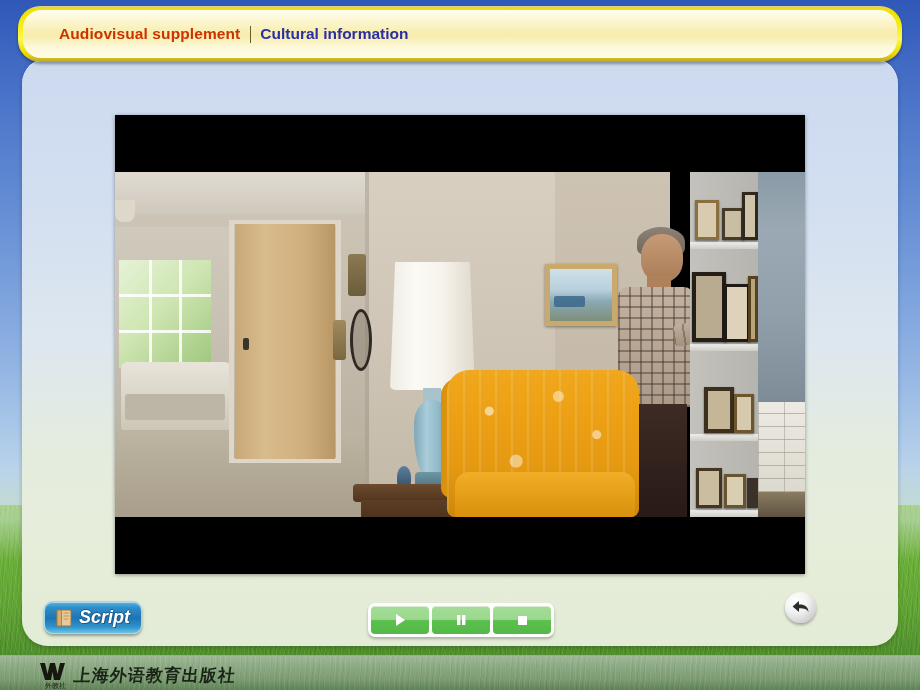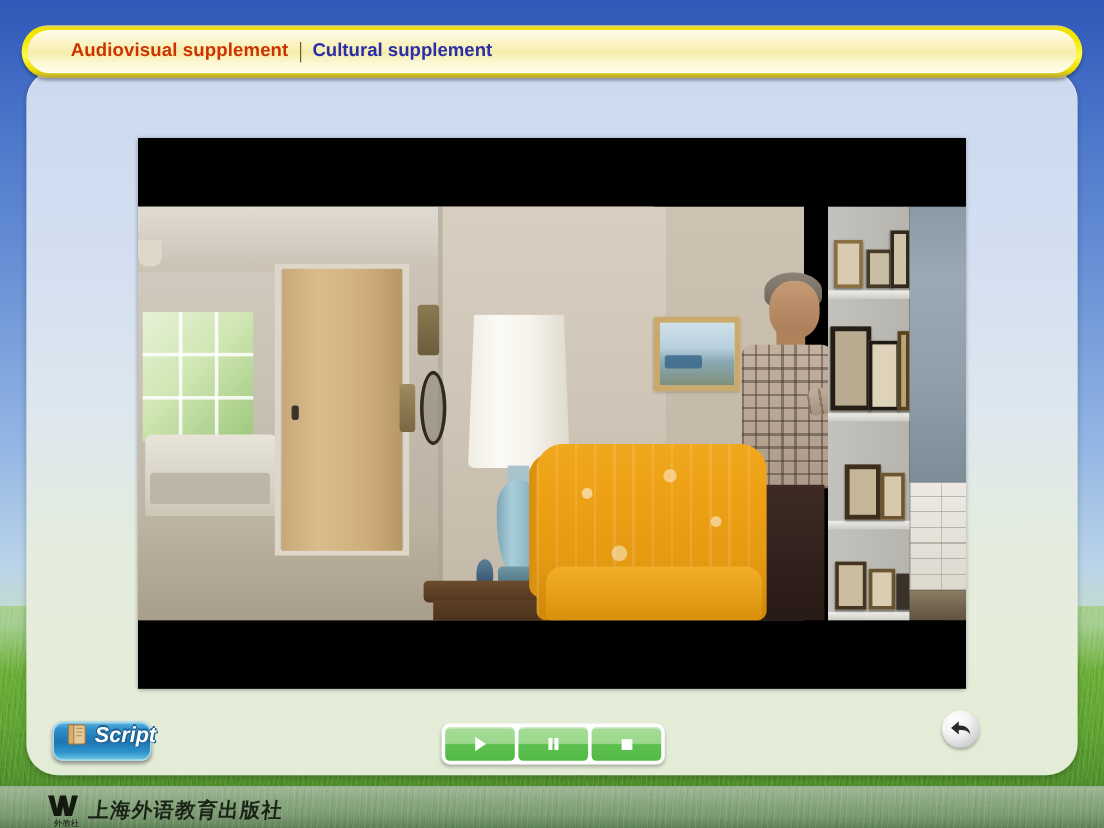--- a/index.html
+++ b/index.html
@@ -27,26 +27,25 @@
       repeating-linear-gradient(-88deg, rgba(0,0,0,.12) 0 1px, rgba(0,0,0,0) 1px 5px),
       repeating-linear-gradient(72deg, rgba(255,255,255,.10) 0 1px, rgba(0,0,0,0) 1px 7px);
   }
   #bg-haze {
     position:absolute; left:0; top:470px; width:920px; height:90px;
     background:linear-gradient(to bottom, rgba(200,225,210,0) 0%, rgba(190,220,195,.55) 55%, rgba(160,200,150,0) 100%);
   }
 
   
   #topbar {
-    position:absolute; left:18px; top:6px; width:884px; height:44px;
+    position:absolute; left:18px; top:6px; width:884px; height:56px;
     border-radius:22px;
     background:linear-gradient(to bottom,#d9cf8e 0%,#efe000 6%,#f5ec12 35%,#fdfa4a 58%,#e9d800 86%,#b8a43a 100%);
     box-shadow:0 2px 3px rgba(0,0,0,.35);
     padding:4px 5px;
-    margin-top:15px;
   }
   #topbar-inner {
     width:100%; height:100%;
     border-radius:18px;
     background:linear-gradient(to bottom,#fffdef 0%,#fbf4c8 28%,#f6ecaa 52%,#fdf8d8 78%,#fffce8 100%);
     display:flex; align-items:center;
     padding:0 14px 0 36px;
     position:relative;
   }
   #title-main {
@@ -219,26 +218,26 @@
       repeating-linear-gradient(0deg, rgba(150,140,130,.55) 0 1px, rgba(0,0,0,0) 1px 13px),
       repeating-linear-gradient(90deg, rgba(150,140,130,.45) 0 1px, rgba(0,0,0,0) 1px 26px),
       linear-gradient(to bottom,#eceae3,#dcd9cf); }
   #sc-hearth { left:643px; top:320px; width:162px; height:25px;
     background:linear-gradient(to bottom,#8a7c63,#5f5340); }
   #sc-screen { left:672px; top:312px; width:34px; height:33px;
     background:linear-gradient(135deg,#d8d2c4,#9a9082); clip-path:polygon(0 100%,100% 0,100% 100%); }
 
   
   #script-btn {
-    position:absolute; left:44px; top:601px; width:82px; height:33px;
+    position:absolute; left:44px; top:601px; width:98px; height:33px;
     border-radius:9px;
     background:linear-gradient(to bottom,#5ab6e0 0%,#2f8fc9 18%,#1f74b4 52%,#2e93cb 80%,#6cc3e6 100%);
     border:1px solid #9fd9f0;
     box-shadow:0 2px 3px rgba(0,0,0,.35), inset 0 1px 0 rgba(255,255,255,.5);
-    display:flex; align-items:flex-start; gap:5px; padding-left:9px; cursor:pointer;
+    display:flex; align-items:center; gap:5px; padding-left:9px; cursor:pointer;
   }
   #script-label {
     color:#ffffff; font-weight:bold; font-size:18px; font-style:italic;
     text-shadow:1px 1px 0 #1a5e92, -1px 0 0 #1a5e92, 0 -1px 0 #1a5e92, 1px 0 0 #1a5e92;
   }
 
   #media-controls {
     position:absolute; left:368px; top:603px; width:186px; height:34px;
     border-radius:7px; background:#ffffff; padding:3px;
     display:flex; gap:3px;
@@ -295,21 +294,21 @@
 <div id="bg-grass-tex"></div>
 <div id="bg-haze"></div>
 
 <div id="panel"></div>
 
 <div id="topbar">
   <div id="topbar-inner">
 
     <span id="title-main">Audiovisual supplement</span>
     <span id="title-divider"></span>
-    <span id="title-sub">Cultural supplement</span>
+    <span id="title-sub">Cultural information</span>
 
   </div>
 </div>
 
 <div id="video-wrap">
   <div id="video-frame">
 
     <div class="sc" id="sc-wall-l"></div>
     <div class="sc" id="sc-ceiling"></div>
     <div class="sc" id="sc-wall-c"></div>

